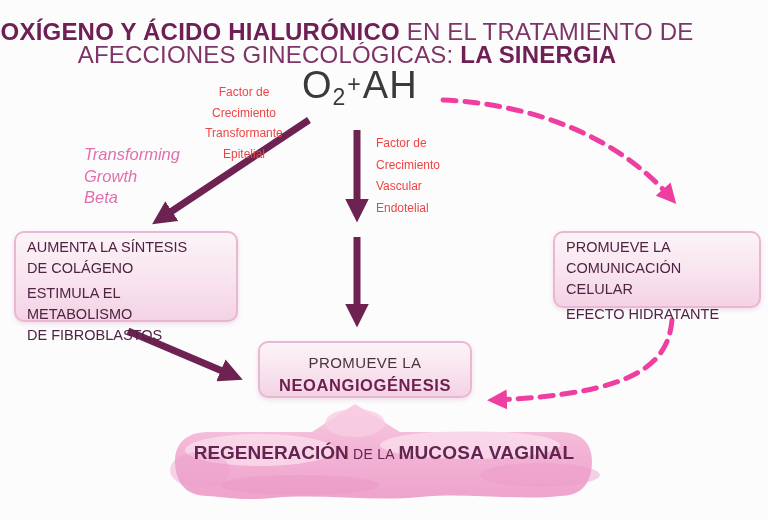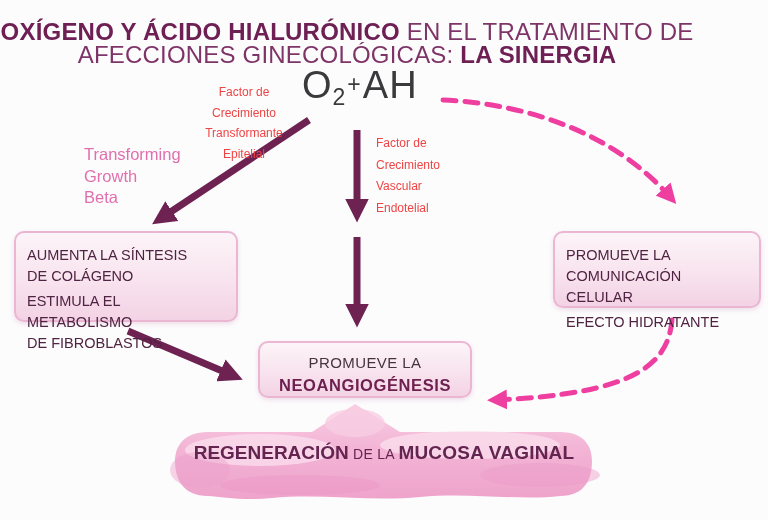--- a/index.html
+++ b/index.html
@@ -20,28 +20,28 @@
   
   #formula{left:302px;top:64px;color:#3a3a3c;}
   #formula .big{font-size:38px;font-weight:500;letter-spacing:1px;}
   #formula .sub{font-size:23px;vertical-align:-7px;}
   #formula .plus{font-size:23px;vertical-align:6px;padding:0 2px;}
 
   
   .label-red{color:#ef4444;font-size:12px;line-height:20.5px;}
   #tgf{left:178px;top:82px;width:132px;text-align:center;}
   #vegf{left:376px;top:133px;text-align:left;line-height:21.5px;}
-  #tgb{left:84px;top:144px;color:#e06fae;font-size:16.5px;line-height:21.5px;}
+  #tgb{left:84px;top:144px;color:#e06fae;font-size:16.5px;line-height:21.5px;font-style:italic;}
 
   
   .pbox{
     box-sizing:border-box;border:2px solid #eab6d2;border-radius:10px;
     background:linear-gradient(180deg,#fcf4f8 0%,#f8e3ee 55%,#f3d3e5 100%);
     box-shadow:0 2px 5px rgba(190,130,170,.25);
-    color:#4f2342;font-size:14.5px;line-height:21px;padding:12px 11px;
+    color:#4f2342;font-size:14.5px;line-height:21px;padding:4px 11px;
   }
   #box-left{left:14px;top:231px;width:224px;height:91px;}
   #box-right{left:553px;top:231px;width:208px;height:77px;}
   #box-left p,#box-right p{margin:0 0 4px 0;}
   #box-center{left:258px;top:341px;width:214px;height:57px;text-align:center;
               padding:9px 6px;}
   #box-center .l1{color:#46333f;font-size:15px;letter-spacing:.4px;}
   #box-center .l2{color:#6d1f4e;font-weight:bold;font-size:16.5px;letter-spacing:.6px;margin-top:2px;}
 
   

